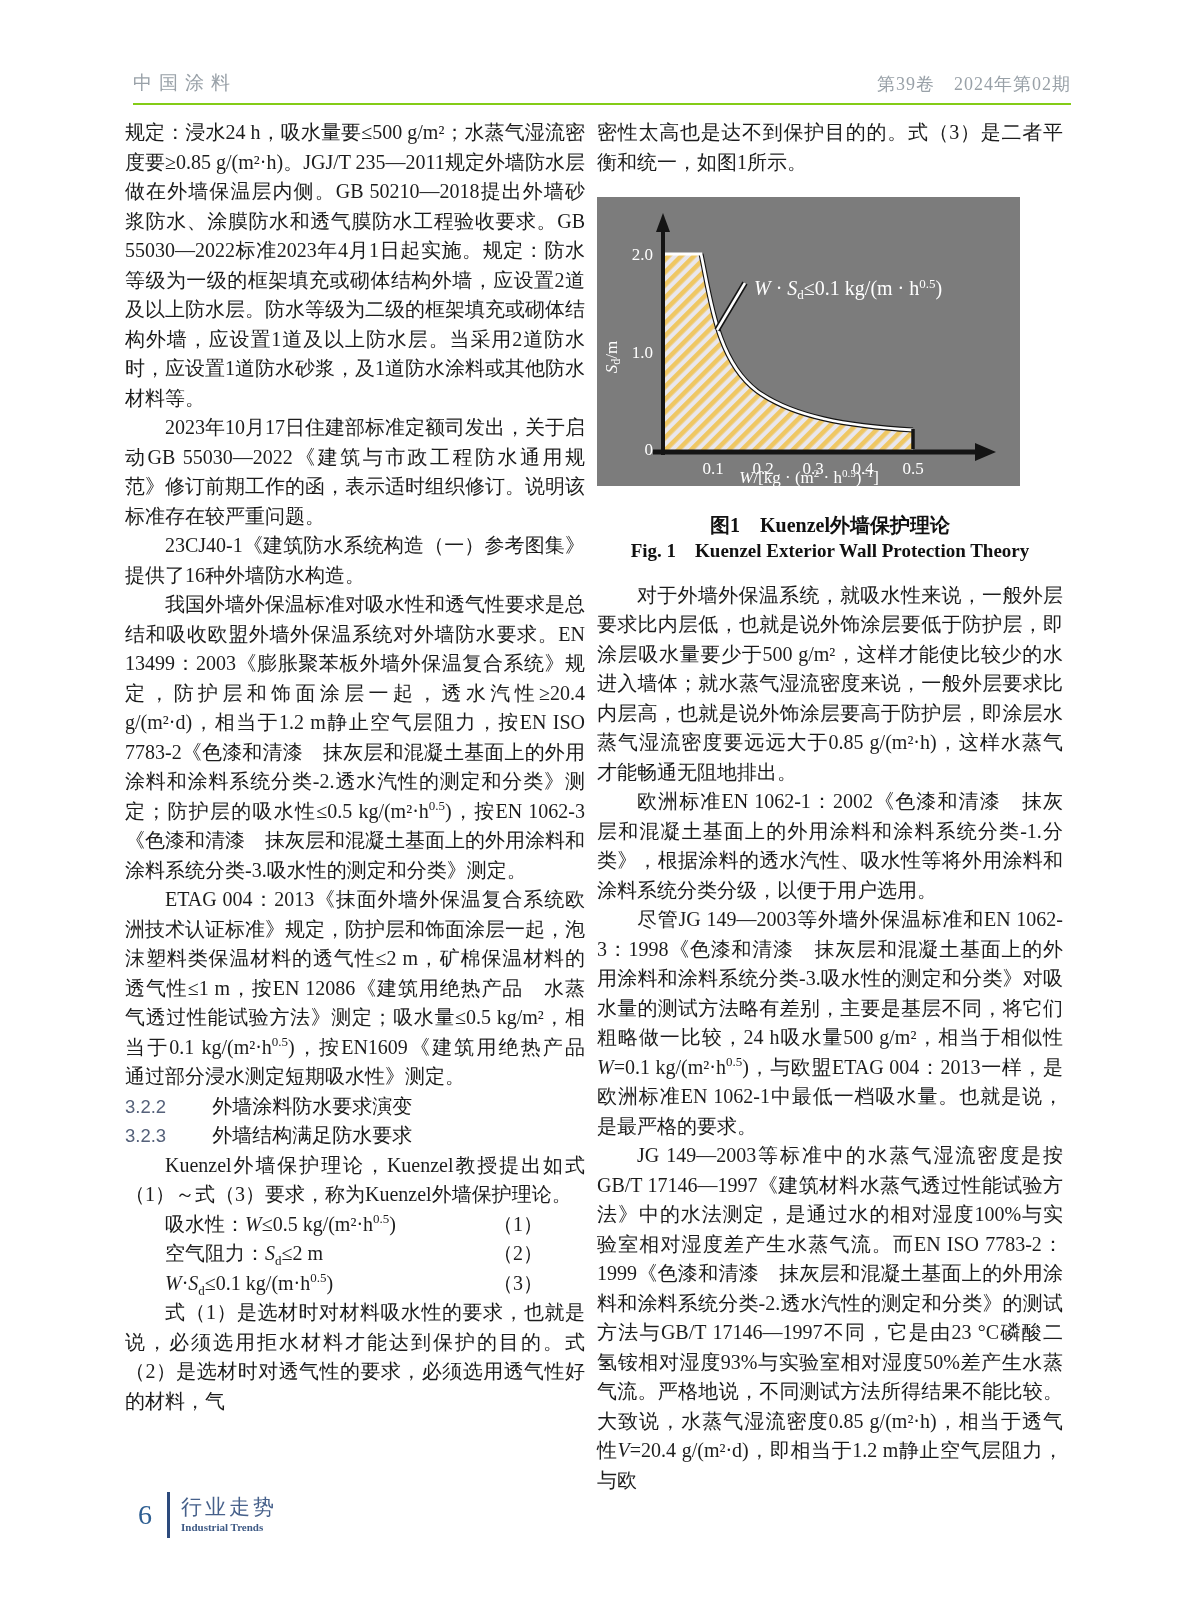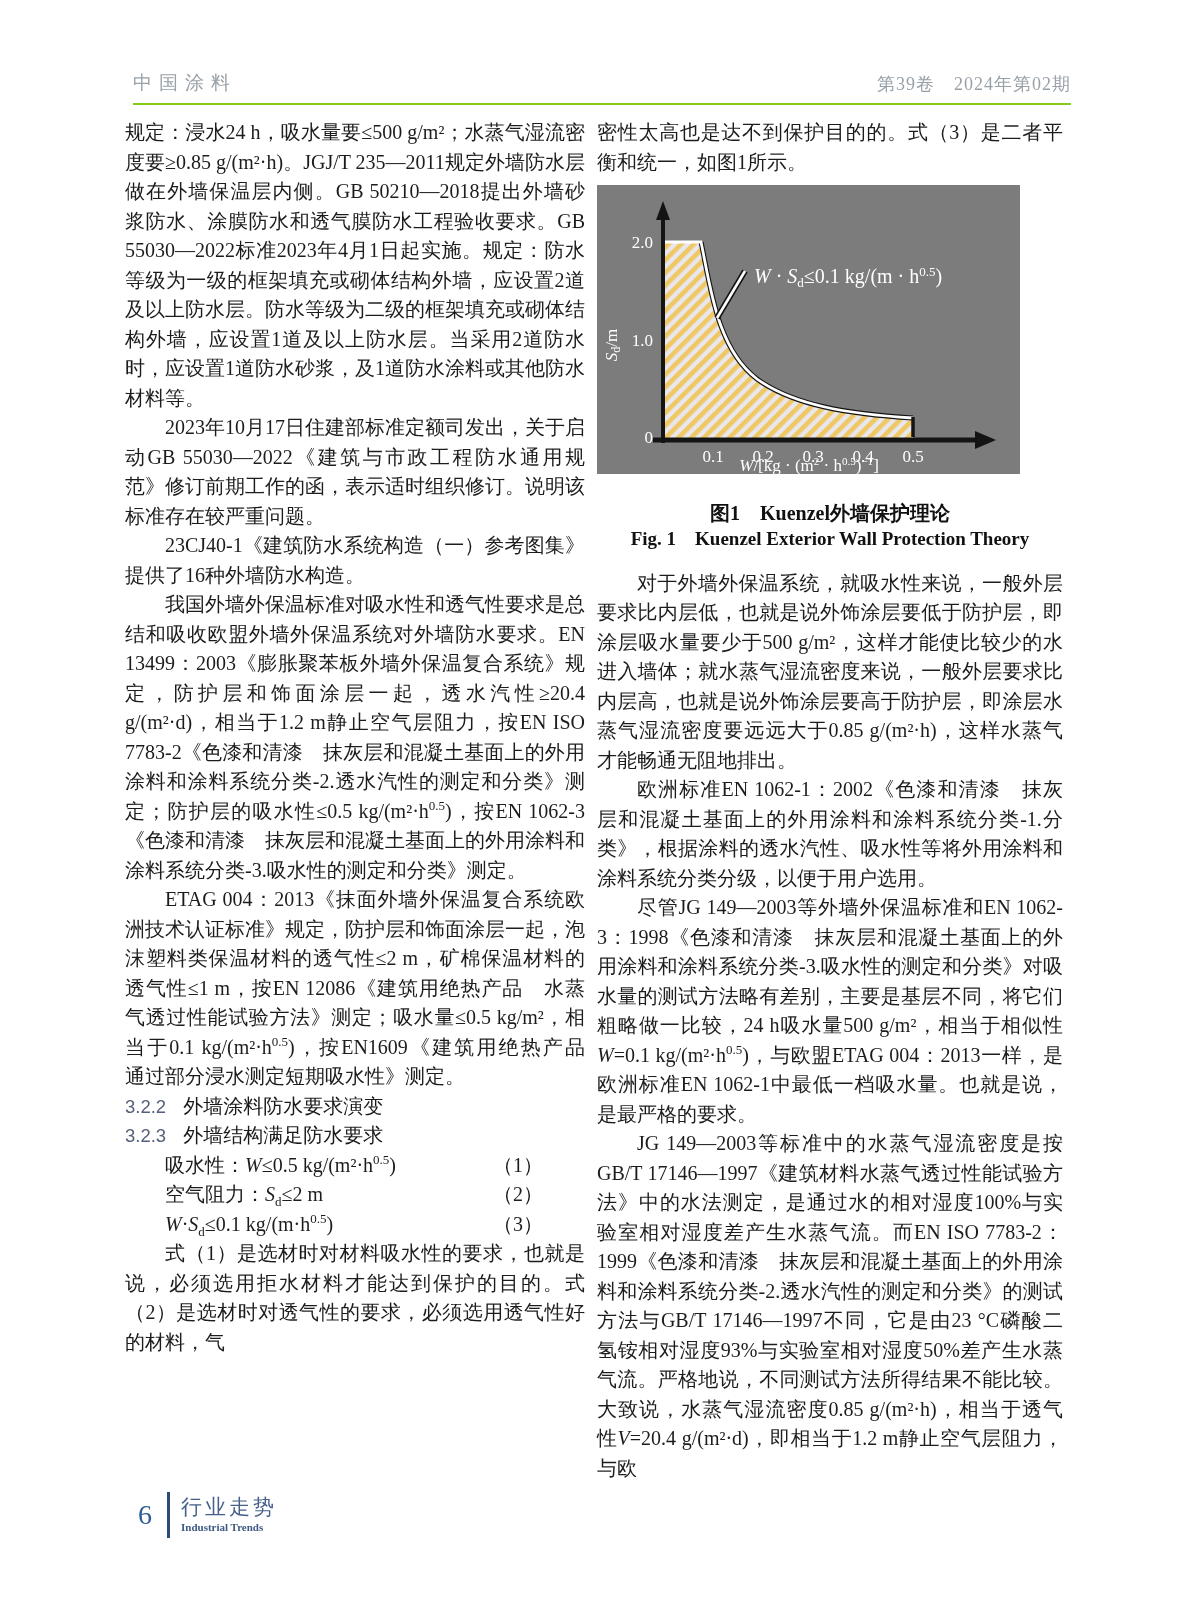--- a/index.html
+++ b/index.html
@@ -13,28 +13,28 @@
   
   .col{position:absolute;top:118px;font-size:20px;line-height:29.5px;text-align:justify;}
   .col.left{left:125px;width:460px;}
   .col.right{left:597px;width:466px;}
   .col p{margin:0;text-indent:2em;}
   .col p.noind{text-indent:0;}
   sup{font-size:13px;line-height:0;vertical-align:super;}
   sub{font-size:13px;line-height:0;vertical-align:sub;}
   .it{font-style:italic;}
   
-  .hrow{display:flex;align-items:baseline;line-height:29.5px;}
+  .hrow{display:flex;align-items:baseline;line-height:29.5px;gap:29px;}
   .hnum{font-family:"Liberation Sans","DejaVu Sans",sans-serif;font-size:18.5px;color:#55617a;margin-right:17px;}
   .htitle{font-size:20px;color:#1a1a1a;}
   
   .eq{display:flex;justify-content:space-between;align-items:flex-start;line-height:29.5px;
       padding-left:40px;padding-right:42px;}
   
-  .figwrap{margin-top:8px;width:356px;}
+  .figwrap{margin-top:20px;width:356px;}
   .cap{font-weight:bold;text-align:center;color:#111;}
   .cap.zh{font-size:20px;line-height:26px;margin-top:17px;}
   .cap.en{font-size:19px;line-height:26px;margin-bottom:17px;}
   
   .ftr{position:absolute;left:138px;top:1492px;display:flex;align-items:center;}
   .pgnum{font-size:28px;color:#2f5f92;}
   .fbar{width:3px;height:46px;background:#2c4a7c;margin:0 11px 0 15px;}
   .fsec .zh{font-size:21px;color:#46608a;letter-spacing:3px;line-height:24px;
             font-family:"Liberation Sans","DejaVu Sans",sans-serif;}
   .fsec .en{font-size:11px;color:#3e5a85;line-height:17px;font-weight:bold;}
@@ -57,20 +57,21 @@
     <p><span>我国外墙外保温标准对吸水性和透气性要求是总结和吸收欧盟外墙外保温系统对外墙防水要求。EN 13499：2003《膨胀聚苯板外墙外保温复合系统》规定，防护层和饰面涂层一起，透水汽性≥20.4 g/(m²·d)，相当于1.2 m静止空气层阻力，按EN ISO 7783-2《色漆和清漆　抹灰层和混凝土基面上的外用涂料和涂料系统分类-2.透水汽性的测定和分类》测定；防护层的吸水性≤0.5 kg/(m²·h</span><sup>0.5</sup><span>)，按EN 1062-3《色漆和清漆　抹灰层和混凝土基面上的外用涂料和涂料系统分类-3.吸水性的测定和分类》测定。</span></p>
     <p><span>ETAG 004：2013《抹面外墙外保温复合系统欧洲技术认证标准》规定，防护层和饰面涂层一起，泡沫塑料类保温材料的透气性≤2 m，矿棉保温材料的透气性≤1 m，按EN 12086《建筑用绝热产品　水蒸气透过性能试验方法》测定；吸水量≤0.5 kg/m²，相当于0.1 kg/(m²·h</span><sup>0.5</sup><span>)，按EN1609《建筑用绝热产品　通过部分浸水测定短期吸水性》测定。</span></p>
     <div class="hrow">
       <span class="hnum">3.2.2</span>
       <span class="htitle">外墙涂料防水要求演变</span>
     </div>
     <div class="hrow">
       <span class="hnum">3.2.3</span>
       <span class="htitle">外墙结构满足防水要求</span>
     </div>
+    <p><span>Kuenzel外墙保护理论，Kuenzel教授提出如式（1）～式（3）要求，称为Kuenzel外墙保护理论。</span></p>
     <div class="eq">
       <span><span>吸水性：</span><span class="it">W</span><span>≤0.5 kg/(m²·h</span><sup>0.5</sup><span>)</span></span>
       <span>（1）</span>
     </div>
     <div class="eq">
       <span><span>空气阻力：</span><span class="it">S</span><sub>d</sub><span>≤2 m</span></span>
       <span>（2）</span>
     </div>
     <div class="eq">
       <span><span class="it">W</span><span>·</span><span class="it">S</span><sub>d</sub><span>≤0.1 kg/(m·h</span><sup>0.5</sup><span>)</span></span>

